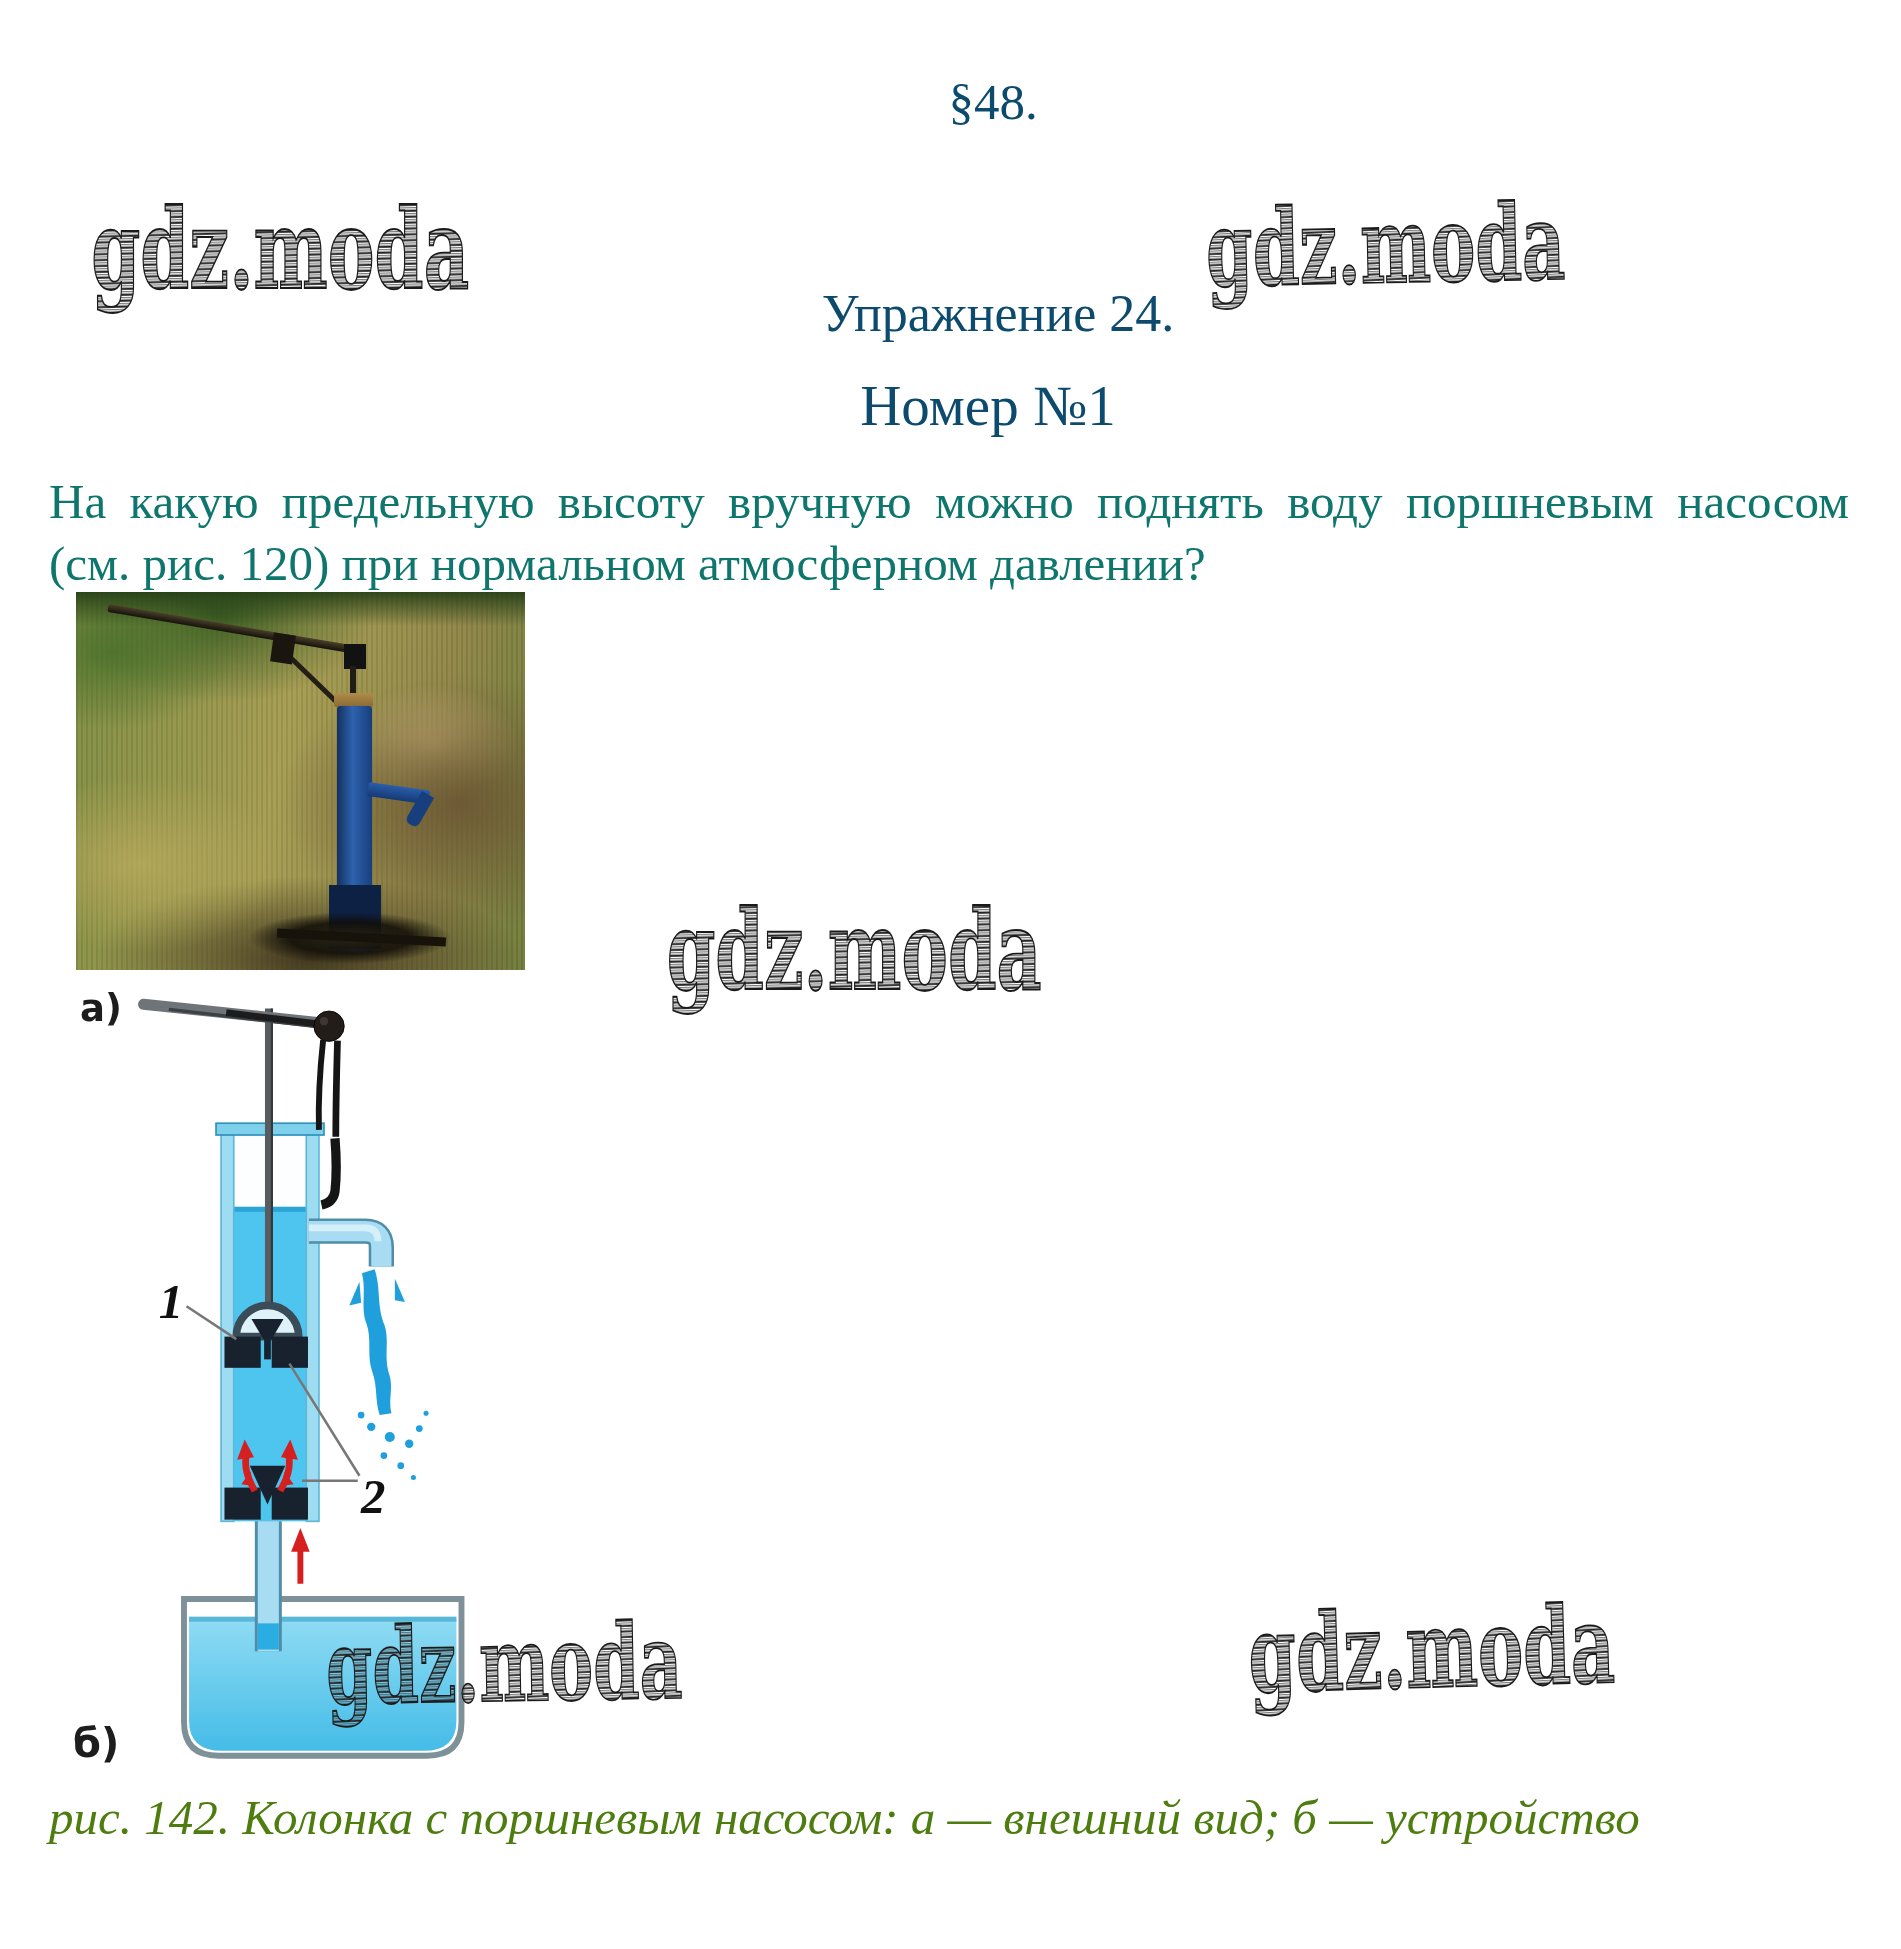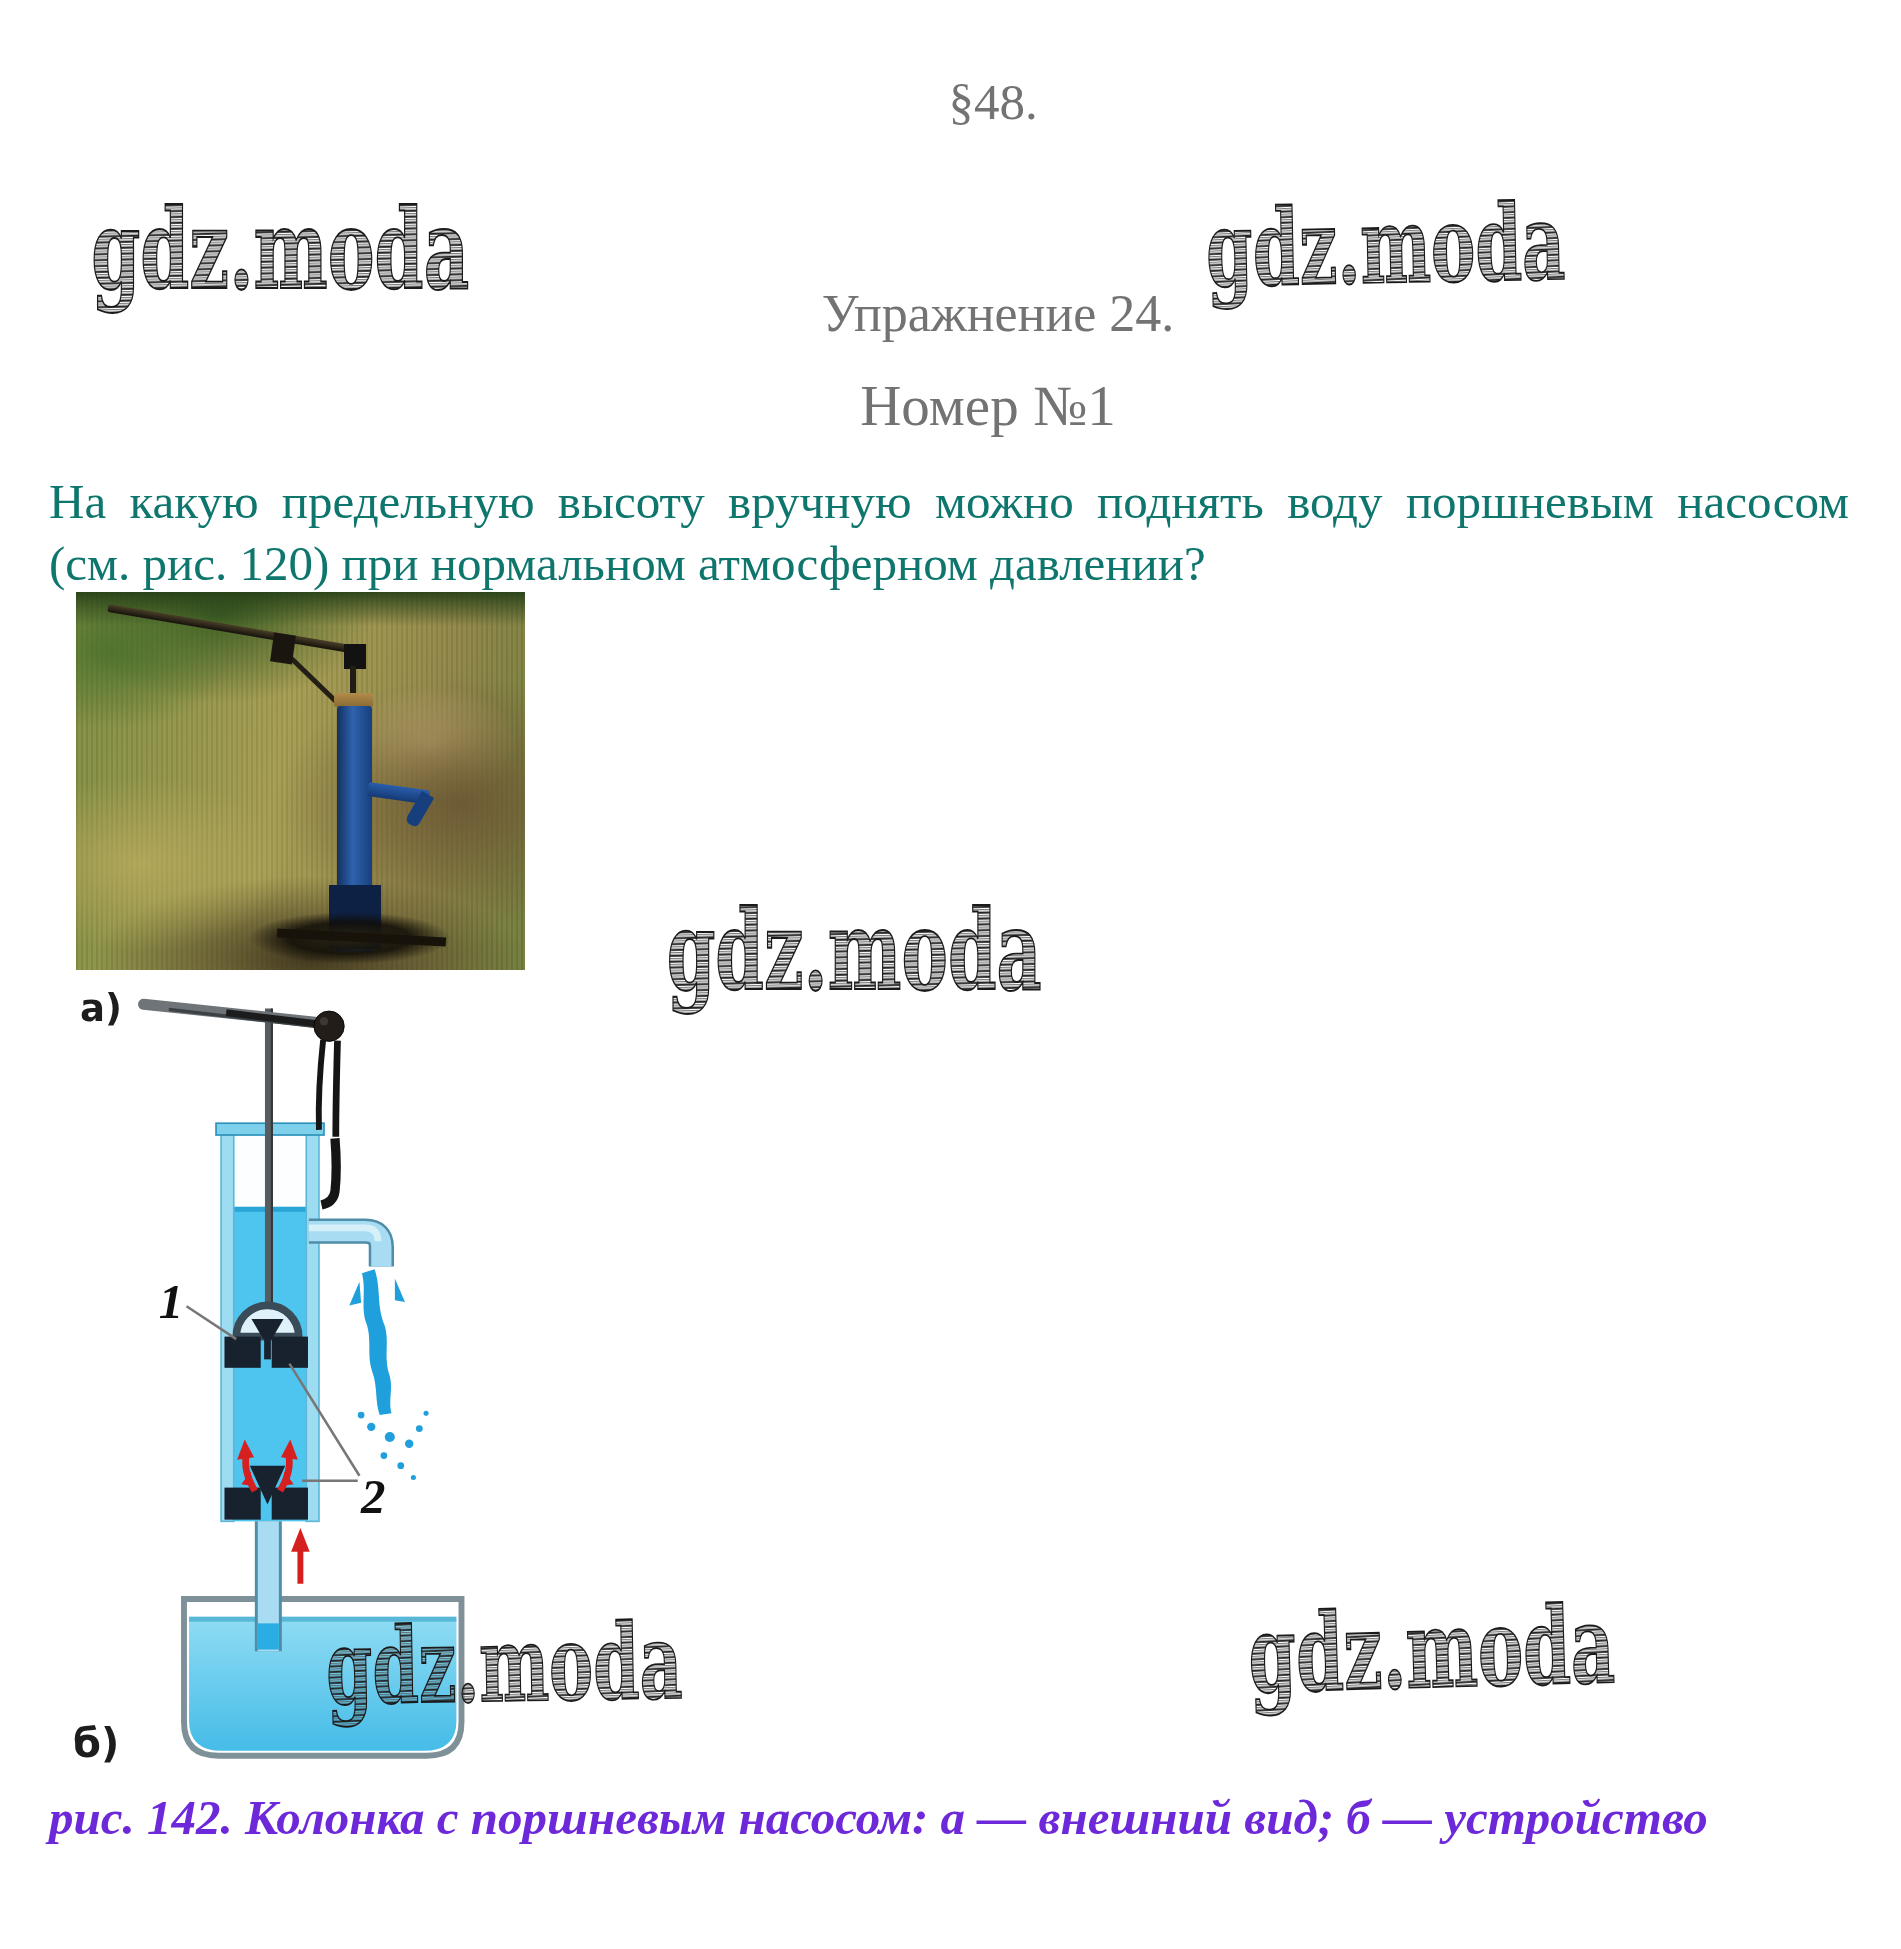--- a/index.html
+++ b/index.html
@@ -1,27 +1,27 @@
 <!DOCTYPE html>
 <html style="font-size:13.5px"><head>
 <meta charset="utf-8">
 <style>
   html,body { margin:0; padding:0; background:#ffffff; }
   .page {
     position:relative; width:1902px; height:1950px; background:#ffffff;
     font-family:"Liberation Serif", serif; color:#101010; overflow:hidden;
   }
   .abs { position:absolute; }
-  .title { transform:translateX(-50%); white-space:nowrap; color:#737373; }
+  .title { transform:translateX(-50%); white-space:nowrap; color:#0c4a6e; }
   .question { left:49px; top:471px; width:1800px; font-size:49px; line-height:62px; color:#0f766e; }
   .q-line1 { text-align:justify; text-align-last:justify; }
   .q-line2 { text-align:left; }
   .caption {
-    left:49px; top:1789px; width:1822px; font-weight:bold; font-style:italic;
-    font-size:49px; color:#6d28d9; white-space:nowrap;
+    left:49px; top:1789px; width:1822px; font-weight:normal; font-style:italic;
+    font-size:49px; color:#4d7c0f; white-space:nowrap;
   }
   .fig-label { font-family:"DejaVu Sans", sans-serif; font-weight:bold; color:#1d1d1d; }
   .wm { position:absolute; overflow:visible; z-index:30; }
   .wm text {
     font-family:"DejaVu Serif", serif; font-weight:bold;
     stroke:#1a1a1a; stroke-width:2.2px;
   }
   
   .photo {
     left:76px; top:592px; width:449px; height:378px; overflow:hidden;

